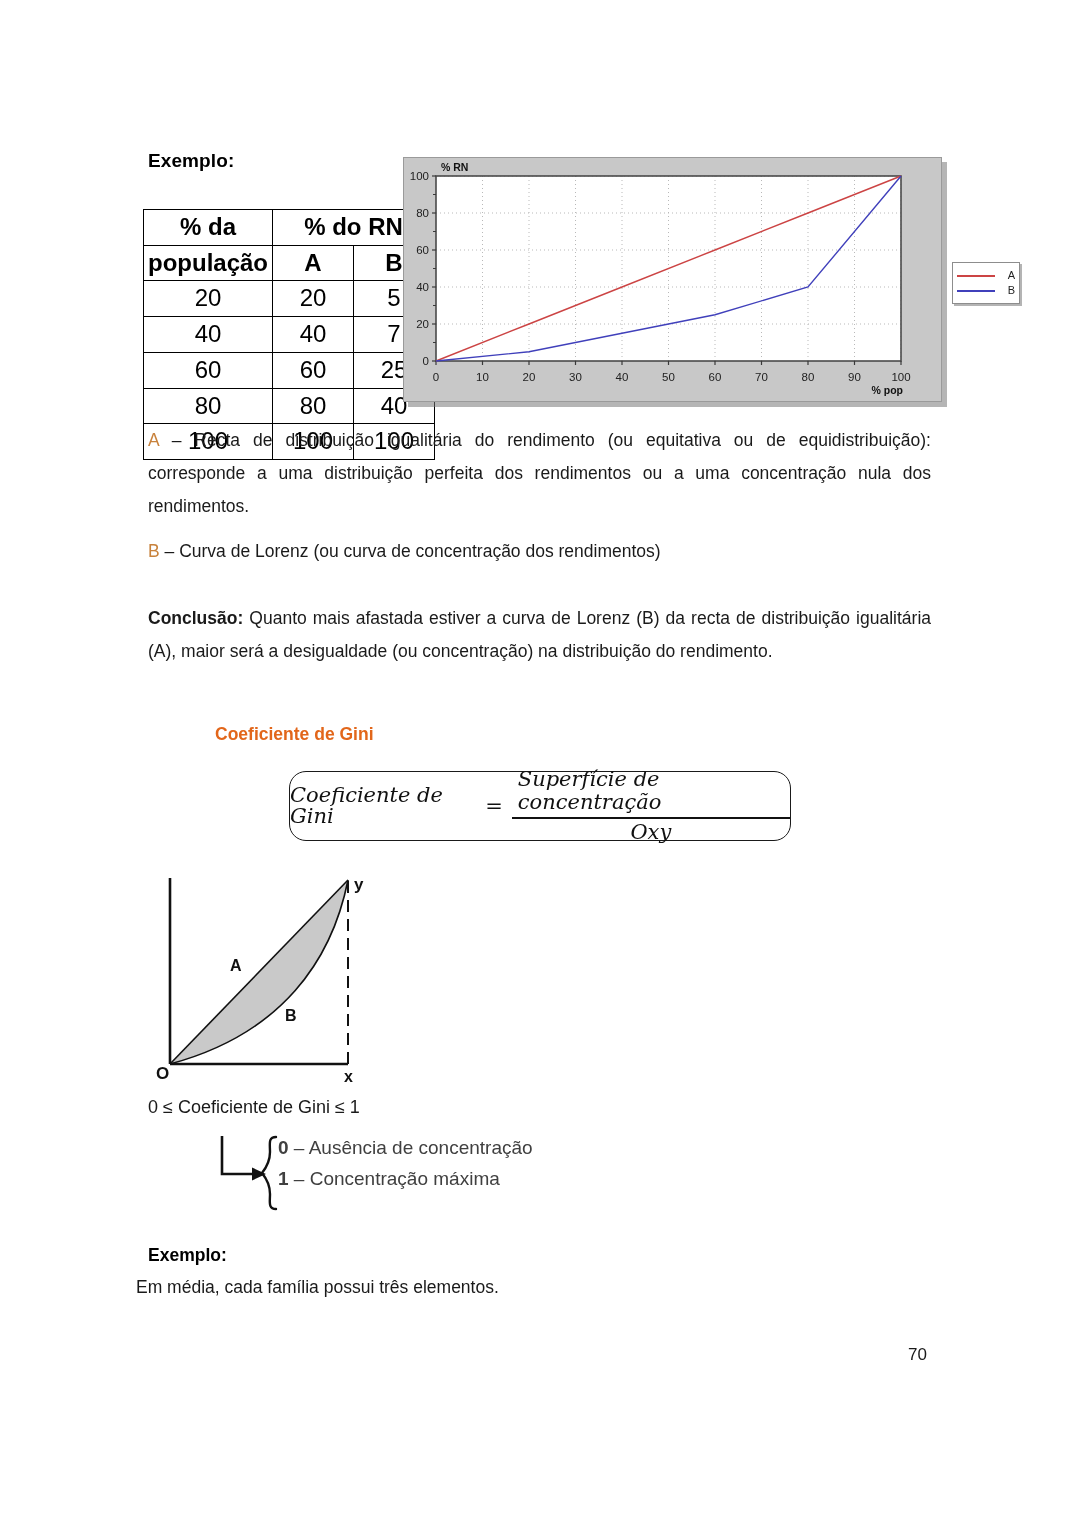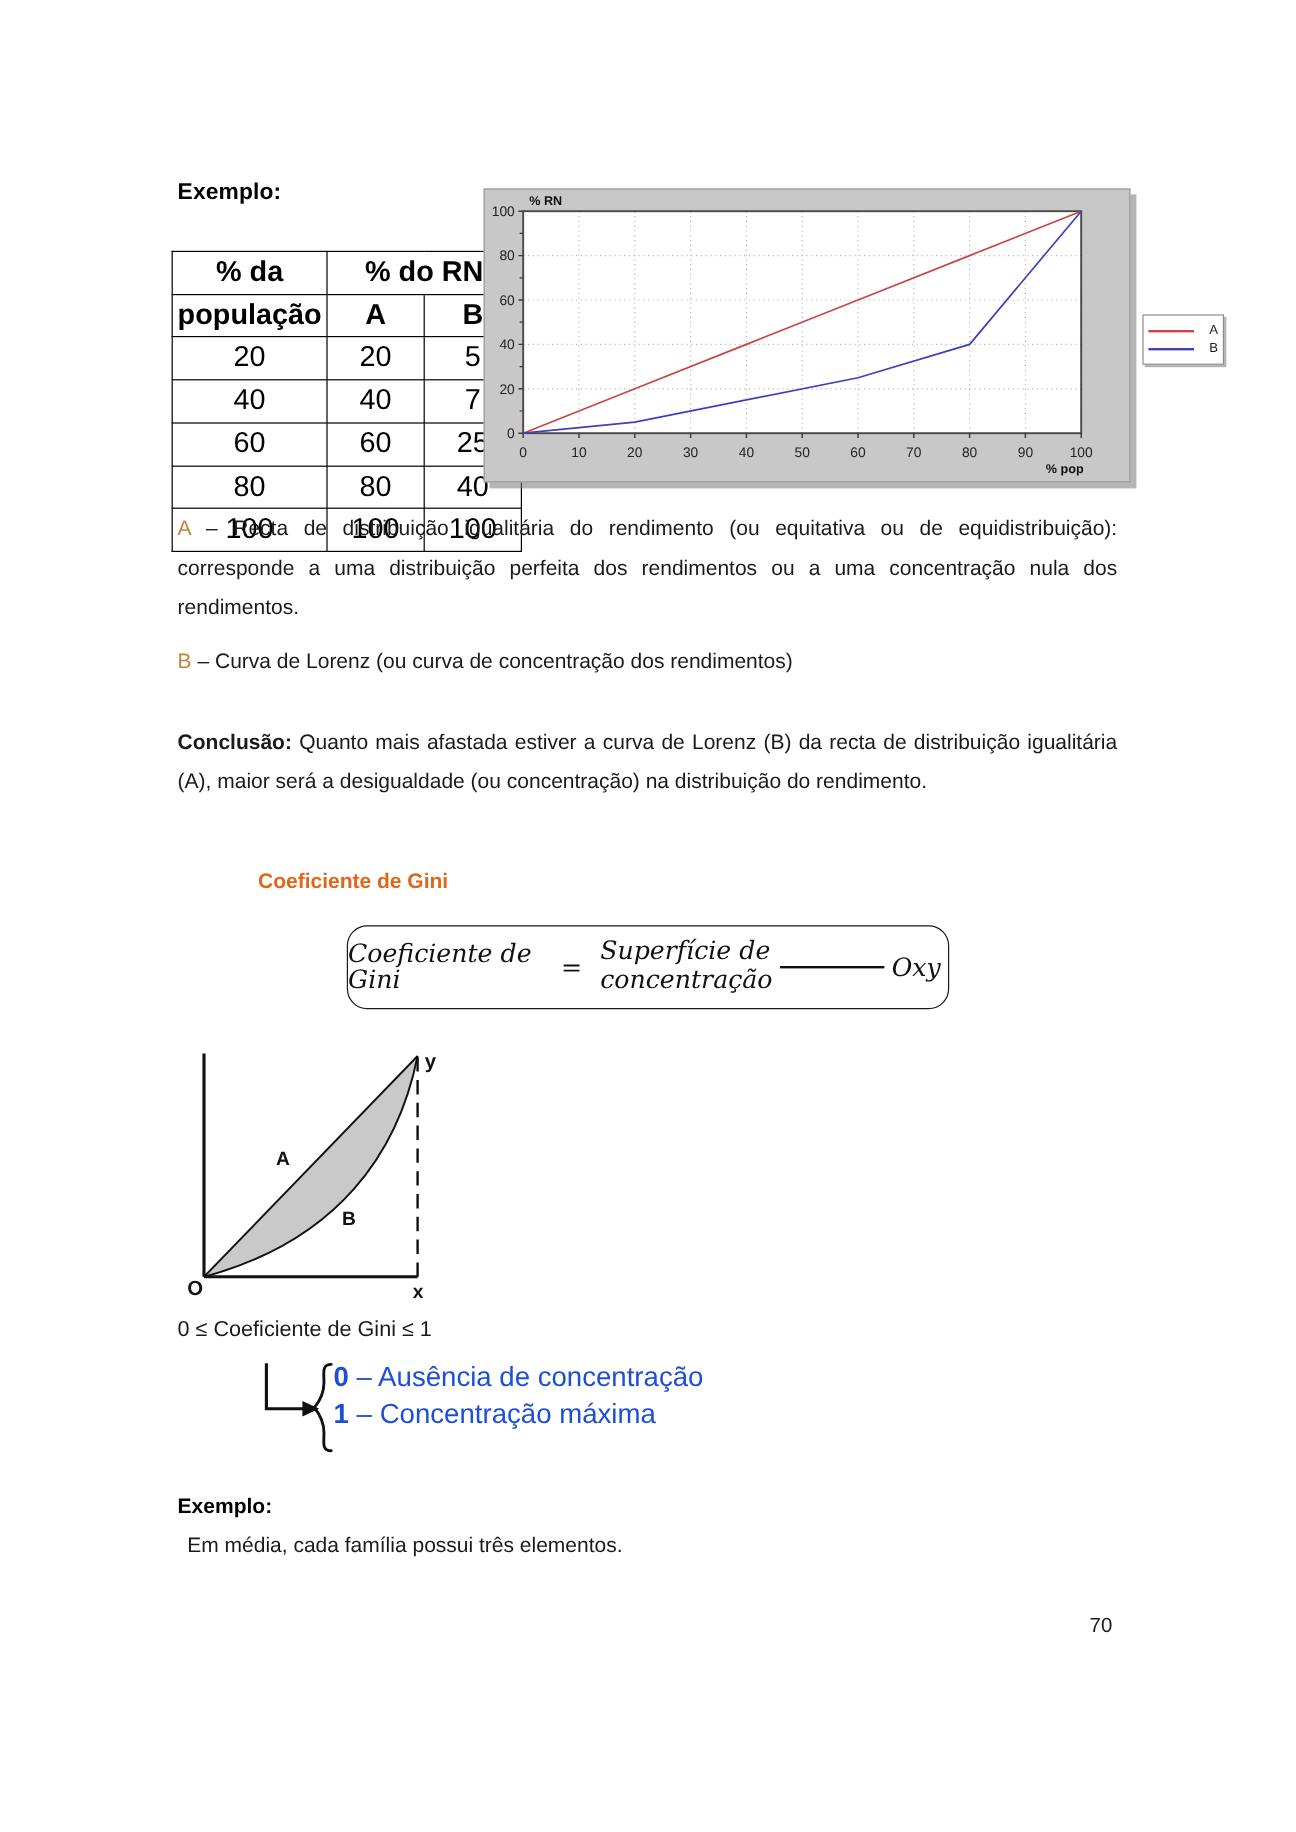--- a/index.html
+++ b/index.html
@@ -157,21 +157,21 @@
     align-items: center;
     font-family: "DejaVu Serif", serif;
     font-style: italic;
     font-size: 21px;
     color: #111;
     gap: 9px;
     line-height: 1;
   }
   .frac {
     display: inline-flex;
-    flex-direction: row;
+    flex-direction: column;
     align-items: center;
     line-height: 1.12;
   }
   .frac .num { padding: 0 6px 2px 6px; }
   .frac .bar {
     width: 100%;
     height: 1.6px;
     background: #111;
   }
   .frac .den { padding: 2px 6px 0 6px; }
@@ -199,37 +199,37 @@
     position: absolute;
     left: 214px;
     top: 1132px;
     width: 340px;
     height: 82px;
   }
   .brace-lines {
     position: absolute;
     left: 64px;
     top: 0px;
-    font-size: 23px;
+    font-size: 19px;
     line-height: 31px;
-    color: #1d4ed8;
+    color: #404040;
     white-space: nowrap;
   }
 
   
   .exemplo-2 {
     position: absolute;
     left: 148px;
     top: 1245px;
     font-size: 17.5px;
     font-weight: bold;
   }
   .exemplo-2-text {
     position: absolute;
-    left: 156px;
+    left: 136px;
     top: 1277px;
     font-size: 17.5px;
     color: #1a1a1a;
   }
 
   
   .page-num {
     position: absolute;
     left: 908px;
     top: 1345px;

